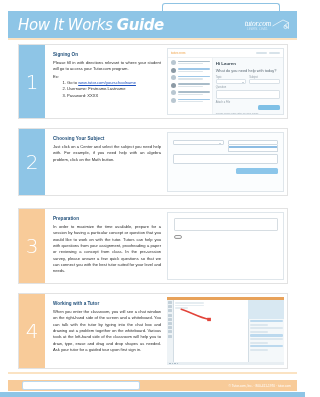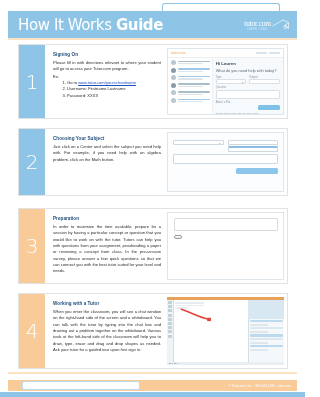--- a/index.html
+++ b/index.html
@@ -29,20 +29,21 @@
   
   .header {
     position: absolute;
     left: 8px; top: 11px;
     width: 289px; height: 27px;
     background: #8ec5e6;
     display: flex;
     align-items: center;
     justify-content: space-between;
     padding: 0 8px 0 10px;
+    font-style: italic;
   }
   .header-title {
     font-size: 15px;
     letter-spacing: -0.4px;
     color: #ffffff;
     font-weight: 400;
     white-space: nowrap;
     font-family: "DejaVu Sans", sans-serif;
   }
   .header-title b { font-weight: 700; }

